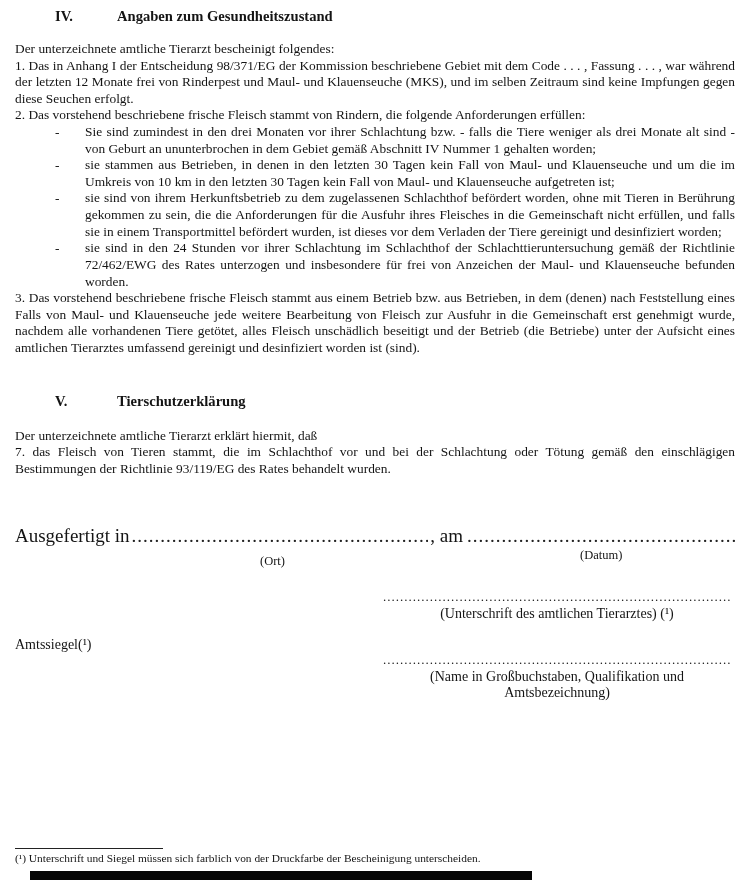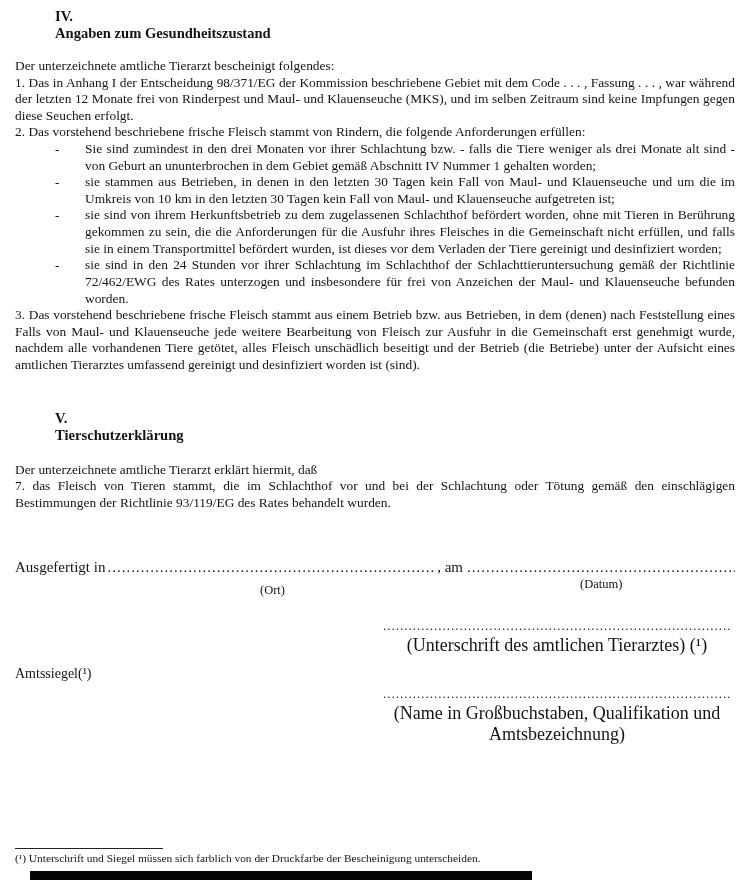--- a/index.html
+++ b/index.html
@@ -4,50 +4,49 @@
 <style>
   * { margin:0; padding:0; box-sizing:border-box; }
   html,body { background:#e8e8e8; }
   body { font-family:"Liberation Serif", serif; }
   .page {
     position:relative; width:750px; height:880px; margin:0 auto;
     background:#ffffff; color:#141414; overflow:hidden;
     padding:8px 15px 0 15px;
   }
   .sec-head {
-    display:flex; align-items:flex-start;
+    display:flex; align-items:center;
     font-weight:bold; font-size:14.6px;
     padding-left:40px;
-    flex-direction:column;
   }
   .sec-head .num { width:62px; flex:none; }
   .sec-head.iv { margin-bottom:16px; }
   .sec-head.v  { margin-top:36px; margin-bottom:18px; }
   p.body {
     font-size:13.4px; line-height:1.24; text-align:justify;
   }
   .bullet { display:flex; font-size:13.4px; line-height:1.24; padding-left:40px; }
   .bullet .dash { width:30px; flex:none; }
   .bullet .txt { flex:1; text-align:justify; }
   
   .issued-row {
     display:flex; align-items:baseline;
-    font-size:15px; margin-top:48px; white-space:nowrap;
+    font-size:19px; margin-top:48px; white-space:nowrap;
   }
   .dots { overflow:hidden; white-space:nowrap; letter-spacing:1px; color:#222; }
   .issued-row .d1 { flex:1; margin:0 2px; }
   .issued-row .d2 { width:268px; flex:none; margin-left:4px; }
   .issued-labels { position:relative; height:18px; font-size:12.5px; }
   .issued-labels .ort   { position:absolute; left:245px; top:7px; }
   .issued-labels .datum { position:absolute; left:565px; top:1px; }
   .sig-area { display:flex; margin-top:24px; }
   .amtssiegel { font-size:14px; margin-top:48px; flex:none; }
   .sig-right { margin-left:auto; margin-right:4px; width:348px; }
   .sig-right .dotline { width:100%; font-size:13px; }
-  .sig-right .lbl { text-align:center; font-size:18px; margin-top:1px; }
+  .sig-right .lbl { text-align:center; font-size:14px; margin-top:1px; }
   .sig-right .gap { height:30px; }
   .footnote-area { position:absolute; left:15px; bottom:16px; width:720px; }
   .footnote-rule { width:148px; border-top:1.2px solid #222; margin-bottom:3px; }
   .footnote-text { font-size:11.4px; }
   .scan-bar { position:absolute; left:30px; bottom:0; width:502px; height:9px; background:#050505; }
 </style>
 </head>
 <body>
 
 <div class="page">

